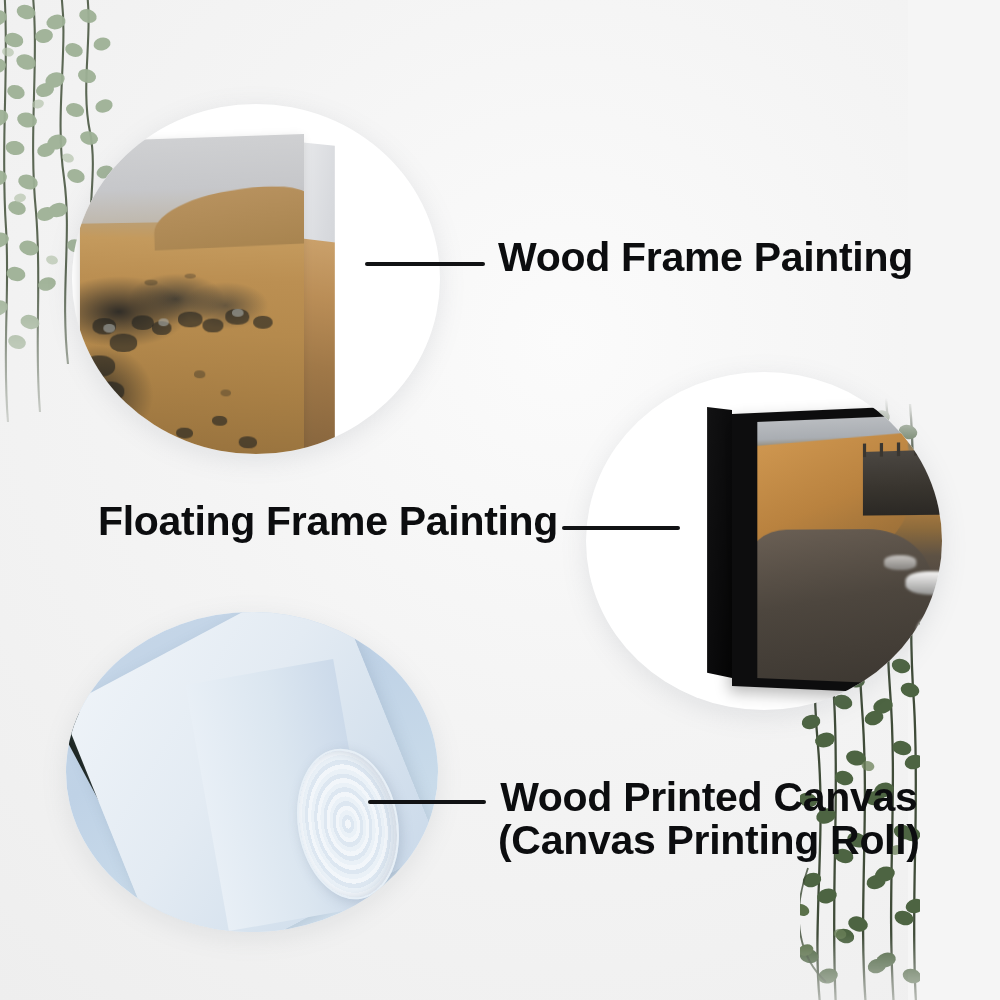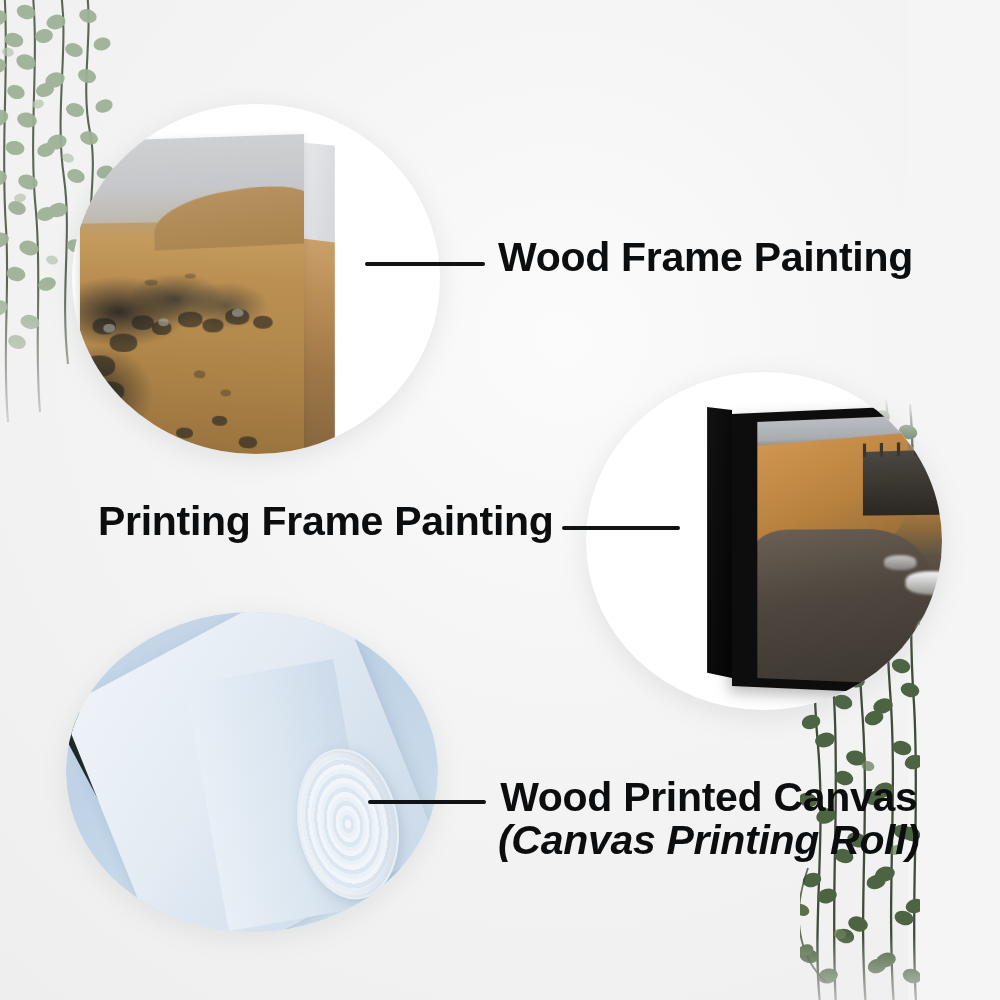--- a/index.html
+++ b/index.html
@@ -164,21 +164,21 @@
   .lead.l3{left:368px;top:800px;width:118px;}
 
   
   .label{
     position:absolute;color:#0c0d0f;font-weight:700;
     letter-spacing:-.3px;line-height:1.06;white-space:nowrap;
   }
   .label.lb1{left:498px;top:236px;font-size:41px;}
   .label.lb2{left:98px;top:500px;font-size:41px;}
   .label.lb3{left:498px;top:776px;font-size:41px;text-align:center;}
-  .label.lb3 .ln2{display:block;font-style:italic;}
+  .label.lb3 .ln2{display:block;}
 </style>
 </head>
 <body>
 
 <div id="stage">
 
   <svg class="vine vine-left" viewBox="0 0 130 470" preserveAspectRatio="none">
     <defs>
       <linearGradient id="fadeL" x1="0" y1="0" x2="0" y2="1">
         <stop offset="0%" stop-color="#ffffff" stop-opacity="1"></stop>
@@ -434,20 +434,20 @@
       <div class="roll-tube"></div>
     </div>
   </div>
 
   <div class="lead l1"></div>
   <div class="lead l2"></div>
   <div class="lead l3"></div>
 
   <div class="label lb1">Wood Frame Painting</div>
 
-  <div class="label lb2">Printing Frame Painting</div>
+  <div class="label lb2">Floating Frame Painting</div>
 
   <div class="label lb3">
     <span>Wood Printed Canvas</span>
     <span class="ln2">(Canvas Printing Roll)</span>
   </div>
 
 </div>
 
 </body></html>

